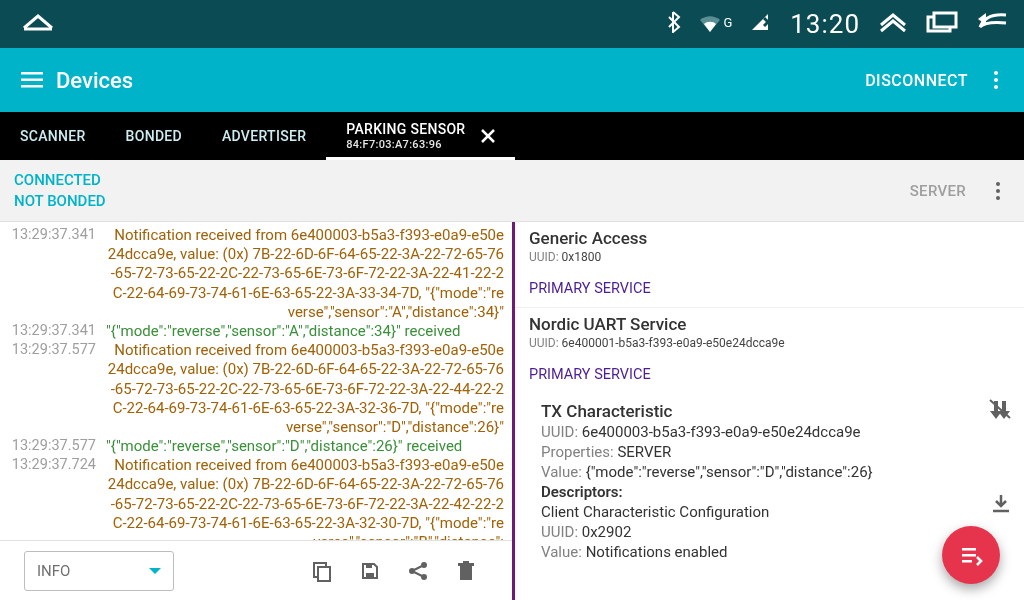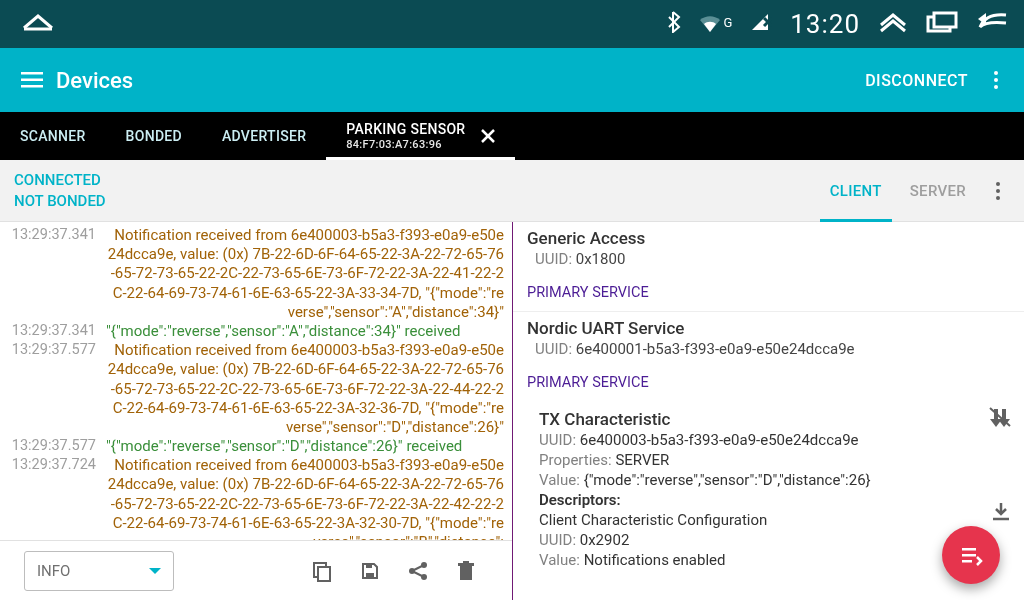--- a/index.html
+++ b/index.html
@@ -35,24 +35,24 @@
   .log { flex: 1; overflow: hidden; padding: 4px 8px 0 8px; font-size: 15px; line-height: 1.28; text-align: right; }
   .log .row { display: flex; gap: 10px; margin-bottom: 0; }
   .log .ts { color: #9e9e9e; font-size: 14.5px; flex: 0 0 88px; white-space: nowrap; }
   .log .msg { color: #a16207; word-break: break-all; }
   .log .msg.green { color: #3a8f3a; }
   .left-toolbar { height: 60px; border-top: 1px solid #e1e1e1; display: flex; align-items: center; padding: 0 24px; gap: 4px; }
   .left-toolbar .dropdown { border: 1px solid #bdbdbd; border-radius: 3px; height: 40px; width: 150px; display: flex; align-items: center; justify-content: space-between; padding: 0 12px; color: #707070; font-size: 15px; }
   .left-toolbar .spacer { flex: 1; }
   .left-toolbar .iconbtn { width: 44px; height: 44px; display:flex; align-items:center; justify-content:center; }
   .left-toolbar svg { fill: #616161; }
-  .right { flex: 1; border-left: 1px solid #701a75; overflow: hidden; position: relative; }
+  .right { flex: 1; border-left: 3px solid #701a75; overflow: hidden; position: relative; }
   .svc { padding: 6px 14px 10px 14px; border-bottom: 1px solid #eee; }
   .svc .name { font-size: 17px; color: #333; font-weight: 500; }
-  .svc .line { font-size: 15px; color: #444; margin-top: 2px; margin-left: 8px; }
+  .svc .line { font-size: 12px; color: #444; margin-top: 2px; }
   .svc .line .lbl { color: #818181; }
   .svc .type { font-size: 14.5px; color: #4c1d95; margin-top: 16px; }
   .char { padding: 8px 14px 8px 26px; font-size: 15px; position: relative; }
   .char .name { font-size: 17px; font-weight: 500; color: #333; margin-bottom: 2px; }
   .char .line { color: #333; margin-top: 2px; }
   .char .line .lbl { color: #818181; }
   .char .icon-right { position: absolute; right: 12px; top: 4px; }
   .char .dl-right { position: absolute; right: 12px; top: 100px; }
   .fab { position: absolute; right: 24px; bottom: 16px; width: 58px; height: 58px; border-radius: 50%; background: #e6344d; box-shadow: 0 5px 12px rgba(0,0,0,0.35); display:flex; align-items:center; justify-content:center; }
   .dots { display:flex; flex-direction:column; gap:3px; }
@@ -158,23 +158,20 @@
   </div>
 </div>
 
 <div class="substatus">
   <div class="conn">
     <div>CONNECTED</div>
     <div>NOT BONDED</div>
   </div>
   <div class="spacer"></div>
   <div class="tabs2">
-    <div class="tab2 active">
-        <span>CLIENT</span>
-      </div>
     <div class="tab2">
         <span>SERVER</span>
       </div>
     <div class="overflow2">
         <div class="dots grey">
           <span></span>
           <span></span>
           <span></span>
         </div>
       </div>

